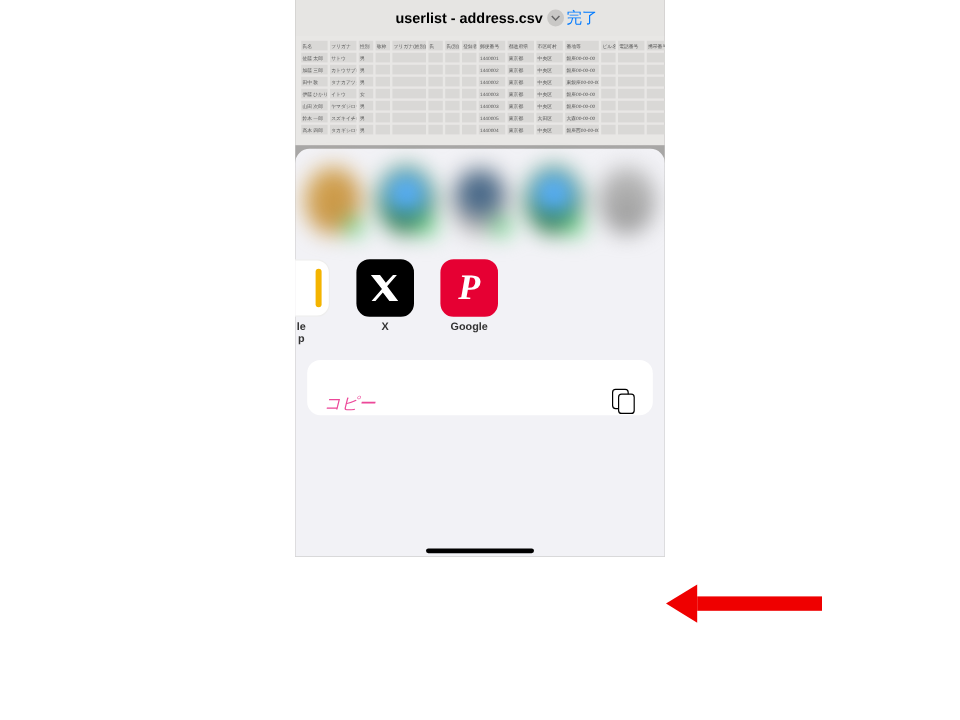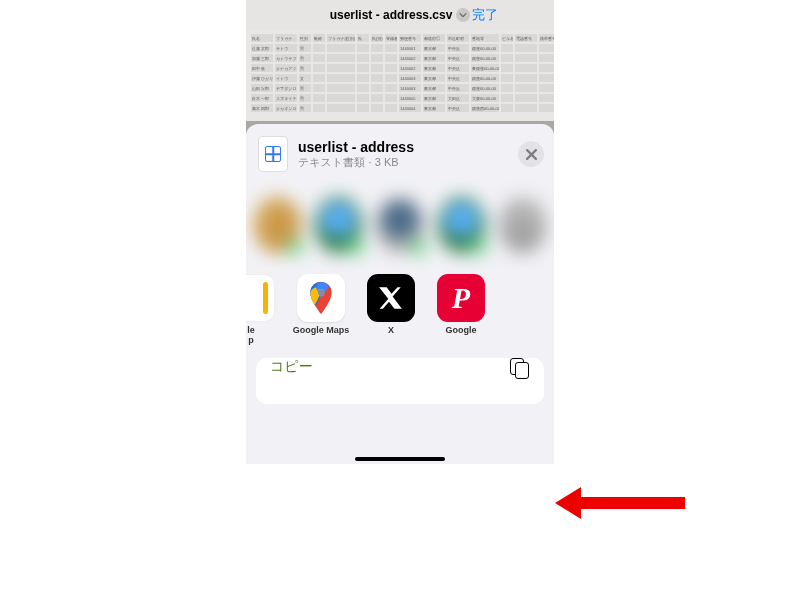--- a/index.html
+++ b/index.html
@@ -224,25 +224,26 @@
     .gmaps-pin svg { width:100%; height:100%; }
 
     .actions-list {
       padding: 0 10px;
     }
     .action-row {
       height: 46px;
       background: #fff;
       border-radius: 11px;
       display: flex;
-      align-items: flex-start;
+      align-items: flex-end;
       justify-content: space-between;
       padding: 0 14px;
       font-size: 14px;
-      color: #4d7c0f;
+      color: #ec4899;
+      font-style: italic;
     }
     .copy-icon {
       width: 20px; height: 22px;
       position: relative;
     }
     .copy-icon .page {
       position: absolute;
       width: 14px; height: 17px;
       border: 1.5px solid #000;
       border-radius: 3px;
@@ -436,34 +437,20 @@
           <div class="csv-cell w1">中央区</div>
           <div class="csv-cell w2">銀座西00-00-00</div>
           <div class="csv-cell w3"></div>
           <div class="csv-cell w1"></div>
           <div class="csv-cell w1"></div>
         </div>
       </div>
   </div>
 
   <div class="share-sheet">
-    <div class="sheet-header">
-      <div class="file-icon">
-        <div class="file-icon-inner"></div>
-      </div>
-      <div class="file-info">
-        <div class="file-title">userlist - address</div>
-        <div class="file-sub">テキスト書類 · 3 KB</div>
-      </div>
-      <div class="close-btn">
-        <svg width="11" height="11" viewBox="0 0 10 10">
-            <path d="M1 1 L9 9 M9 1 L1 9" stroke="#7d7d82" stroke-width="2" stroke-linecap="round"></path>
-          </svg>
-      </div>
-    </div>
 
     <div class="contacts-row">
       <div class="contact c1">
           <div class="badge"></div>
         </div>
       <div class="contact c2">
           <div class="badge"></div>
         </div>
       <div class="contact c3">
           <div class="badge"></div>
@@ -473,36 +460,20 @@
         </div>
       <div class="contact c5"></div>
     </div>
 
     <div class="apps-row">
       <div class="app-item">
         <div class="app-icon icon-partial">
             <span></span>
           </div>
         <div class="app-label">le<br>p</div>
-      </div>
-      <div class="app-item">
-        <div class="app-icon icon-gmaps">
-          <div class="gmaps-pin">
-            <svg viewBox="0 0 24 36">
-              <path d="M12 0 C5 0 0 5 0 12 C0 21 12 36 12 36 C12 36 24 21 24 12 C24 5 19 0 12 0 Z" fill="#ea4335"></path>
-              <path d="M12 0 C5 0 0 5 0 12 C0 16 2.5 22 6 27 L18 3 C16 1 14 0 12 0 Z" fill="#1a73e8"></path>
-              <path d="M0 12 C0 16 2 21 5 26 L13 10 C13 10 10 6 6 6 C2 8 0 10 0 12 Z" fill="#fbbc04"></path>
-              <path d="M12 0 C16 0 19 2 21 5 L12 18 L6 6 C7.5 2.5 9.5 0 12 0 Z" fill="#4285f4"></path>
-              <circle cx="12" cy="12" r="4" fill="#fff" opacity="0.3"></circle>
-              <circle cx="12" cy="12" r="3.5" fill="#7d8e9e"></circle>
-            </svg>
-          </div>
-        </div>
-        <div class="app-label">Google
-Maps</div>
       </div>
       <div class="app-item">
         <div class="app-icon icon-x">
           <svg width="26" height="26" viewBox="0 0 24 24">
               <path fill="#fff" d="M18 2h3l-7.5 8.6L22 22h-6.8l-5-6.5L4.5 22H1.5l8-9.2L1 2h7l4.5 6L18 2z"></path>
             </svg>
         </div>
         <div class="app-label">X</div>
       </div>
       <div class="app-item">

